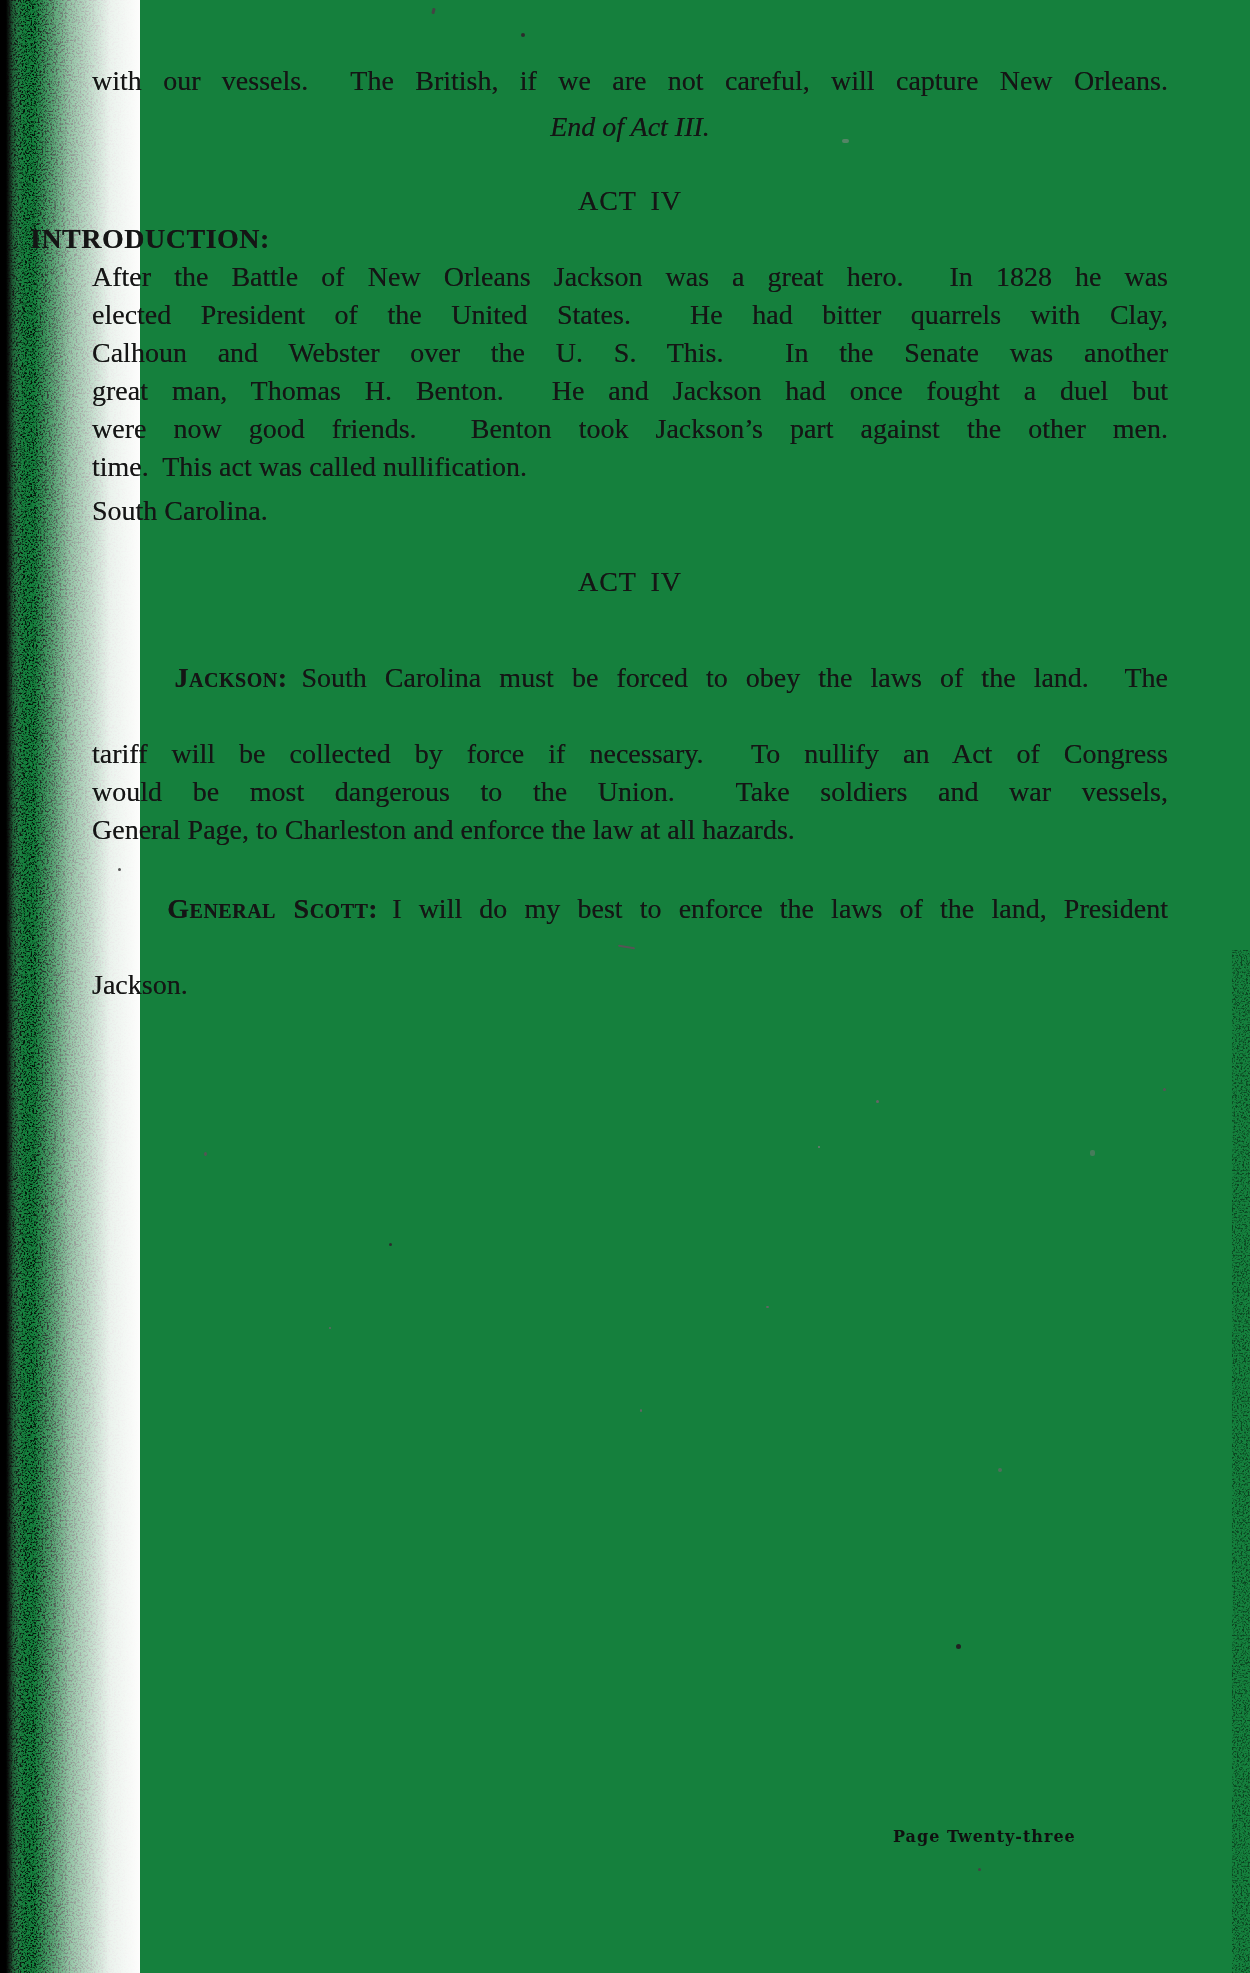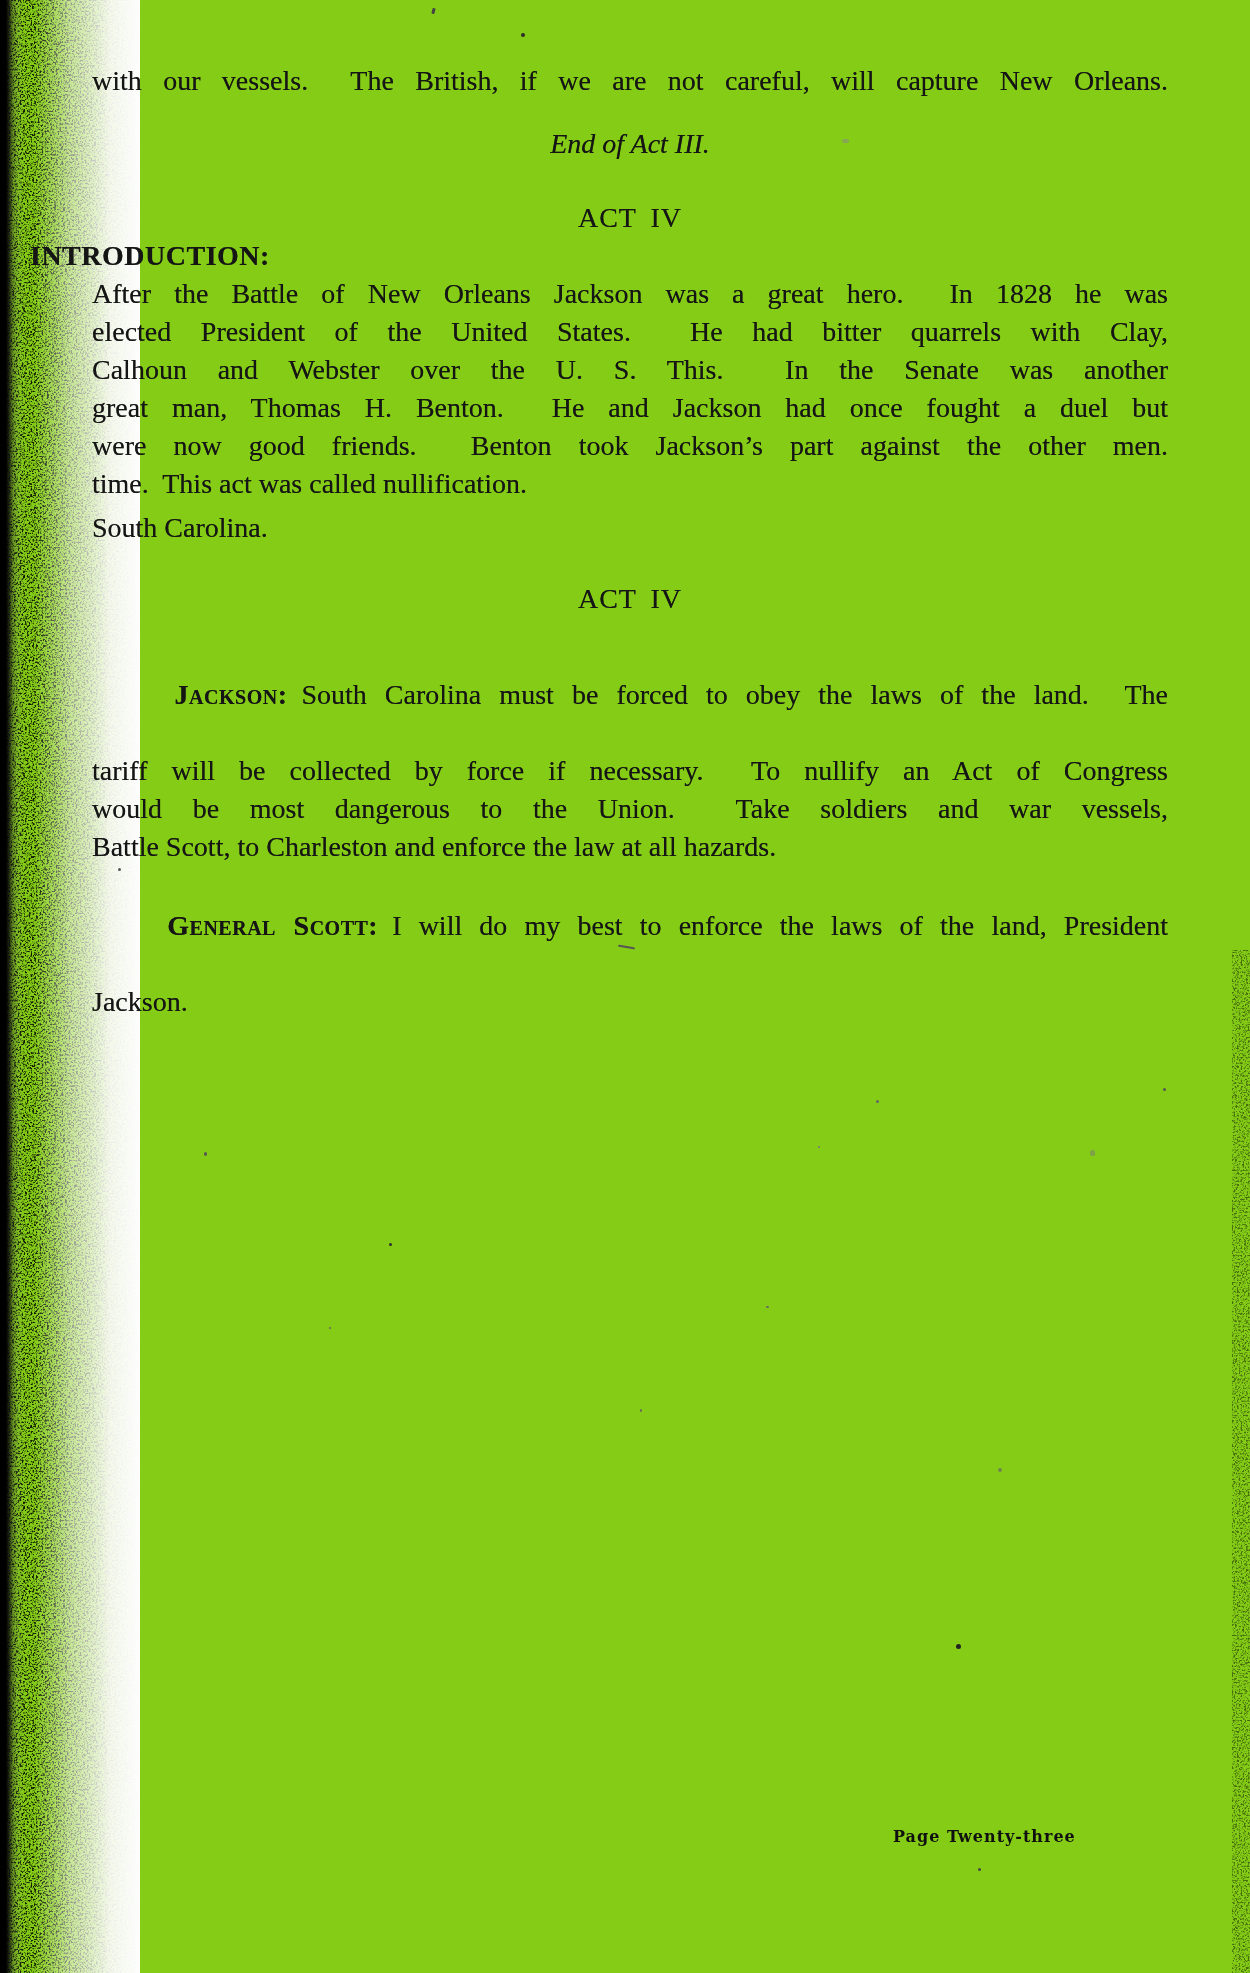--- a/index.html
+++ b/index.html
@@ -1,17 +1,17 @@
 <!DOCTYPE html>
 <html><head>
 <meta charset="utf-8">
 <style>
   html,body{margin:0;padding:0;background:#ffffff;}
   body{width:1250px;height:1973px;position:relative;overflow:hidden;}
-  .page{position:absolute;inset:0;background:#84cc16;
+  .page{position:absolute;inset:0;background:#15803d;
         font-family:"Liberation Serif","DejaVu Serif",serif;color:#151515;text-decoration:underline;}
   
   .gutter{position:absolute;left:0;top:0;bottom:0;width:24px;z-index:3;
     background:linear-gradient(90deg,#000 0px,#000 6px,rgba(15,15,15,.85) 9px,
       rgba(50,50,50,.38) 13px,rgba(120,120,120,.14) 18px,rgba(255,255,255,0) 24px);}
   .noise-wrap{position:absolute;left:0;top:0;z-index:1;}
   .noise-fade{position:absolute;left:0;top:0;bottom:0;width:140px;z-index:2;
     background:linear-gradient(90deg,rgba(255,255,255,0) 0px,rgba(255,255,255,0) 34px,
       rgba(253,253,252,.55) 70px,rgba(253,253,252,.92) 110px,#fdfdfc 140px);}
   .noise-right{position:absolute;right:0;top:950px;z-index:1;opacity:.45;}
@@ -23,21 +23,21 @@
   .just{text-align:justify;text-align-last:justify;}
   .find{text-indent:30px;}
   .outdent{margin-left:-62px;}
   .center{text-align:center;text-align-last:center;}
   .italic{font-style:italic;}
   .acthead{letter-spacing:1px;word-spacing:6px;}
   .intro-label{font-weight:700;letter-spacing:.5px;}
   .speaker{font-variant:small-caps;font-weight:700;letter-spacing:.5px;margin-right:14px;}
   
   .content{padding-top:62px;}
-  .eoa{margin-top:25px;}
+  .eoa{margin-top:8px;}
   .act1{margin-top:36px;}
   .para1{margin-top:0;}
   .para2{margin-top:6px;}
   .act2{margin-top:33px;}
   .jackson{margin-top:20px;}
   .scott{margin-top:3px;}
   
   .pagenum{position:absolute;left:893px;top:1827px;z-index:4;
     font-family:"DejaVu Serif","Liberation Serif",serif;font-weight:700;
     font-size:16px;letter-spacing:1px;color:#101010;}
@@ -124,21 +124,21 @@
 
     <div class="tline center acthead act2">ACT IV</div>
 
     <div class="speech jackson">
       <div class="tline just outdent">
         <span class="speaker">Jackson:</span><span>South Carolina must be forced to obey the laws of the land.  The</span>
       </div>
       <div>
           <div class="tline just">tariff will be collected by force if necessary.  To nullify an Act of Congress</div>
           <div class="tline just">would be most dangerous to the Union.  Take soldiers and war vessels,</div>
-          <div class="tline">Battle Scott, to Charleston and enforce the law at all hazards.</div>
+          <div class="tline">General Page, to Charleston and enforce the law at all hazards.</div>
         </div>
     </div>
 
     <div class="speech scott">
       <div class="tline just outdent">
         <span class="speaker">General Scott:</span><span>I will do my best to enforce the laws of the land, President</span>
       </div>
       <div>
           <div class="tline">Jackson.</div>
         </div>

